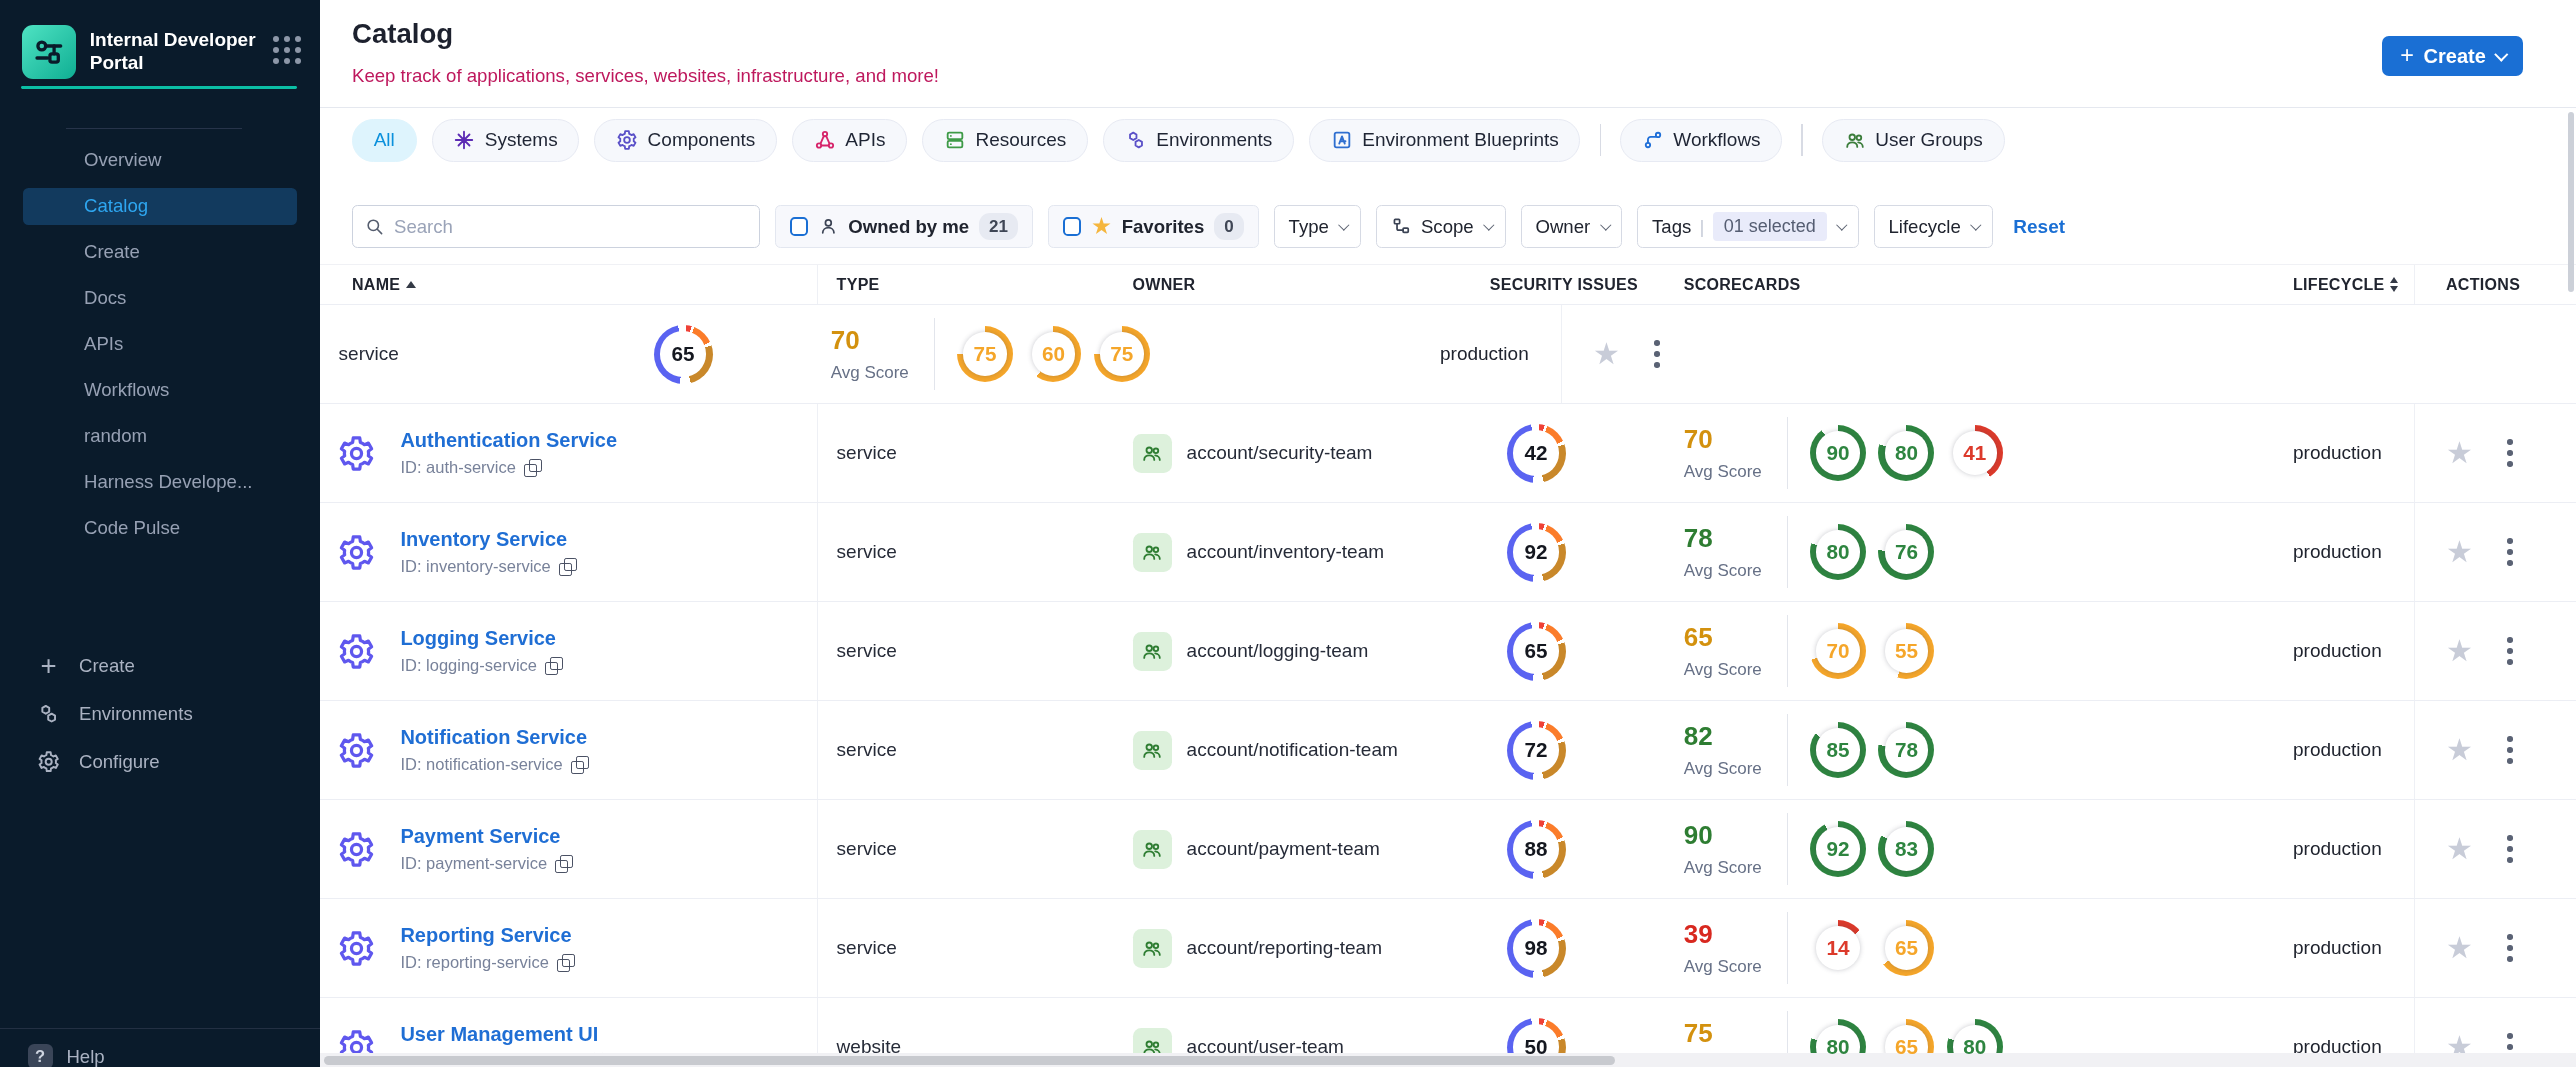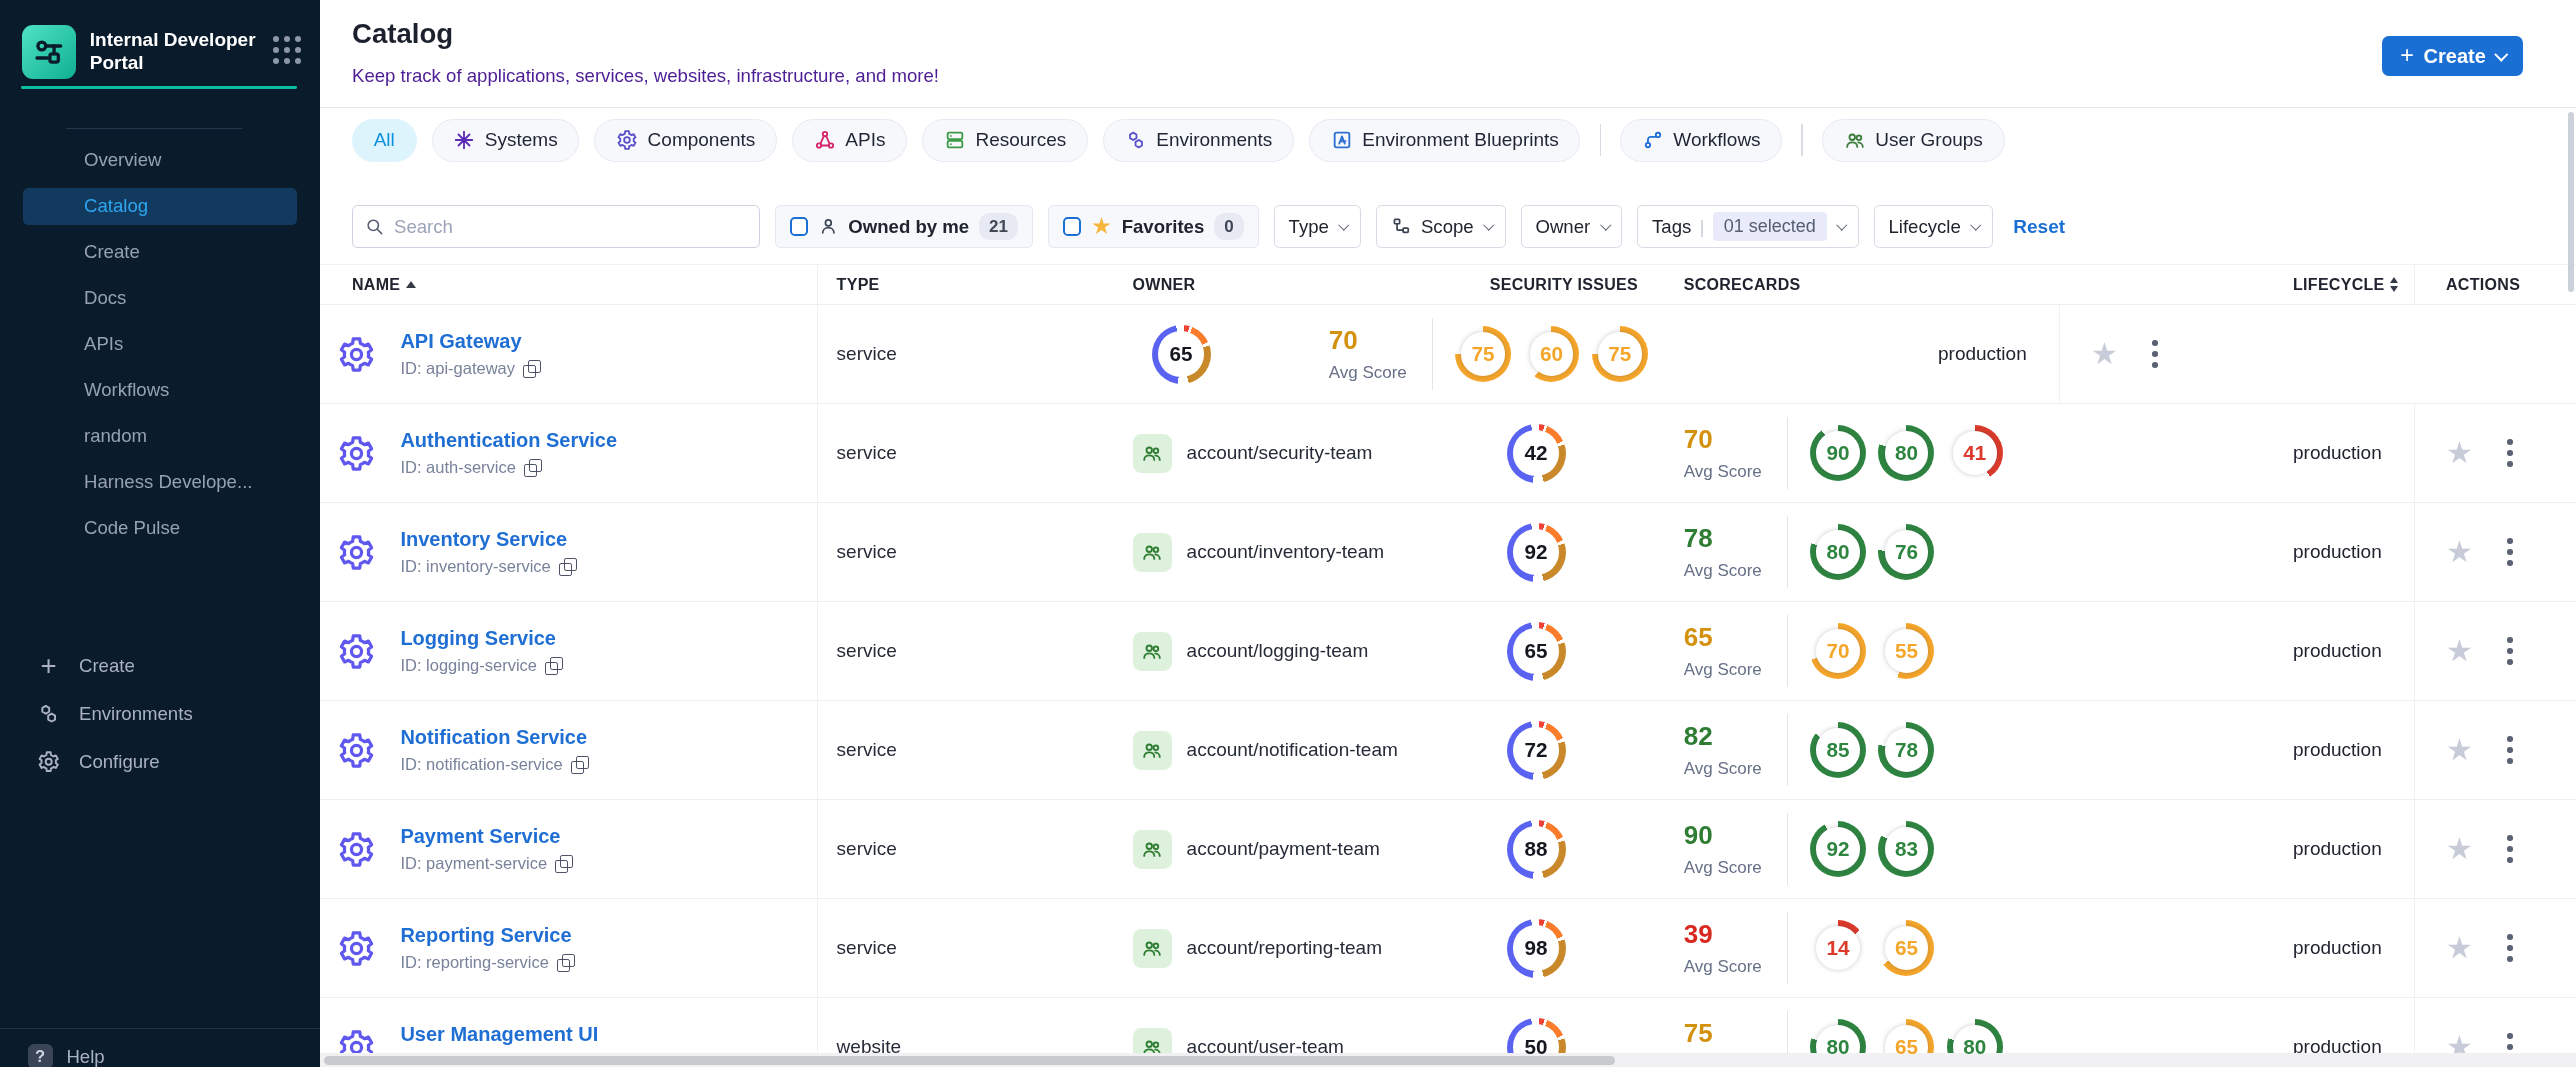--- a/index.html
+++ b/index.html
@@ -29,21 +29,21 @@
   .sb-footer { position:absolute; top:1028px; left:0; right:0; }
   .sb-footer-divider { height:1.4px; background:#233043; }
   .sb-help { display:flex; align-items:center; padding:15px 0 0 27.6px; color:#aab2c2; font-size:18.6px; }
   .sb-help .hicon { width:25px; height:25px; border-radius:6.2px; background:#3a4558; color:#cfd5e0;
     display:flex; align-items:center; justify-content:center; font-size:16.5px; font-weight:bold; margin-right:13.8px; }
 
   
   .main { position:relative; flex:1; height:1068px; background:#fff; overflow:hidden; }
   .page-header { position:relative; height:108px; border-bottom:1.4px solid #e5e8ef; padding:18px 0 0 32px; }
   .page-title { font-size:27.6px; font-weight:bold; color:#1d212e; }
-  .page-subtitle { font-size:18.6px; color:#4c1d95; margin-top:15px; }
+  .page-subtitle { font-size:18.6px; color:#be185d; margin-top:15px; }
   .create-btn { position:absolute; right:53px; top:36px; height:40px; padding:0 18px; border:none; border-radius:6.9px;
     color:#fff; font-size:20px; font-weight:bold; display:flex; align-items:center; gap:9.6px; cursor:pointer;
     font-family:inherit; }
   .create-btn .plus { font-size:23.4px; font-weight:normal; line-height:1; }
   .chev { width:9.6px; height:9.6px; border-right:2.1px solid currentColor; border-bottom:2.1px solid currentColor;
     transform:rotate(45deg) translateY(-2.1px); display:inline-block; }
 
   
   .tabs { display:flex; align-items:center; gap:15px; padding:8.3px 0 0 32px; height:56px; }
   .tab { height:43px; border-radius:21.4px; background:#f6f8fc; border:1.4px solid #e7eaf3; display:flex; align-items:center;
@@ -396,35 +396,20 @@
             <i class="up"></i>
             <i class="dn"></i>
           </span>
         </div>
         <div class="th c-actions">
           <span>ACTIONS</span>
         </div>
       </div>
     <div class="tbody" id="rows">
   <div class="tr">
-    <div class="td c-name">
-      <span class="kind-icon">
-              <svg viewBox="0 0 24 24" fill="none" stroke="currentColor" stroke-width="2" stroke-linecap="round" stroke-linejoin="round">
-                <circle cx="12" cy="12" r="3.1"></circle>
-                <path d="M19.3 13.4a7.4 7.4 0 0 0 0-2.8l2-1.5-2-3.5-2.4 1a7.4 7.4 0 0 0-2.5-1.4L14 2.4h-4l-.4 2.8a7.4 7.4 0 0 0-2.5 1.4l-2.4-1-2 3.5 2 1.5a7.4 7.4 0 0 0 0 2.8l-2 1.5 2 3.5 2.4-1a7.4 7.4 0 0 0 2.5 1.4l.4 2.8h4l.4-2.8a7.4 7.4 0 0 0 2.5-1.4l2.4 1 2-3.5z"></path>
-              </svg>
-            </span>
-      <div class="name-block">
-        <a class="ename" style="color: rgb(31, 110, 212);">API Gateway</a>
-        <div class="id-line">
-          <span class="eid">ID: api-gateway</span>
-          <span class="copy-icon"></span>
-        </div>
-      </div>
-    </div>
     <div class="td c-type">
             <span class="etype">service</span>
           </div>
     <div class="td c-sec">
       <div class="donut" style="background: conic-gradient(transparent 0%, transparent 1.5%, rgb(239, 65, 54) 1.5%, rgb(239, 65, 54) 4.5%, transparent 4.5%, transparent 6%, rgb(251, 124, 42) 6%, rgb(251, 124, 42) 18%, transparent 18%, transparent 20%, rgb(201, 136, 42) 20%, rgb(201, 136, 42) 46%, transparent 46%, transparent 52%, rgb(90, 99, 241) 52%, rgb(90, 99, 241) 97%, transparent 97%, transparent 100%);">
               <span>65</span>
             </div>
     </div>
     <div class="td c-score">
       <div class="avg">

